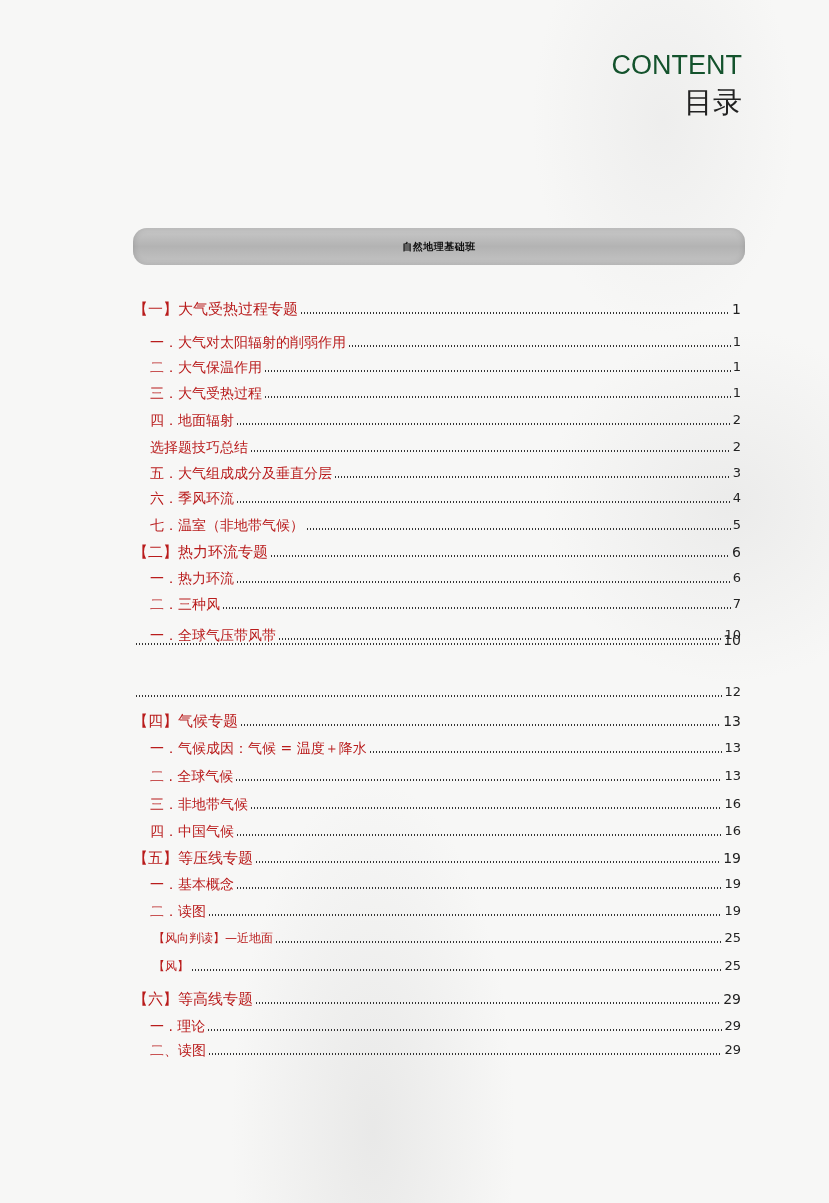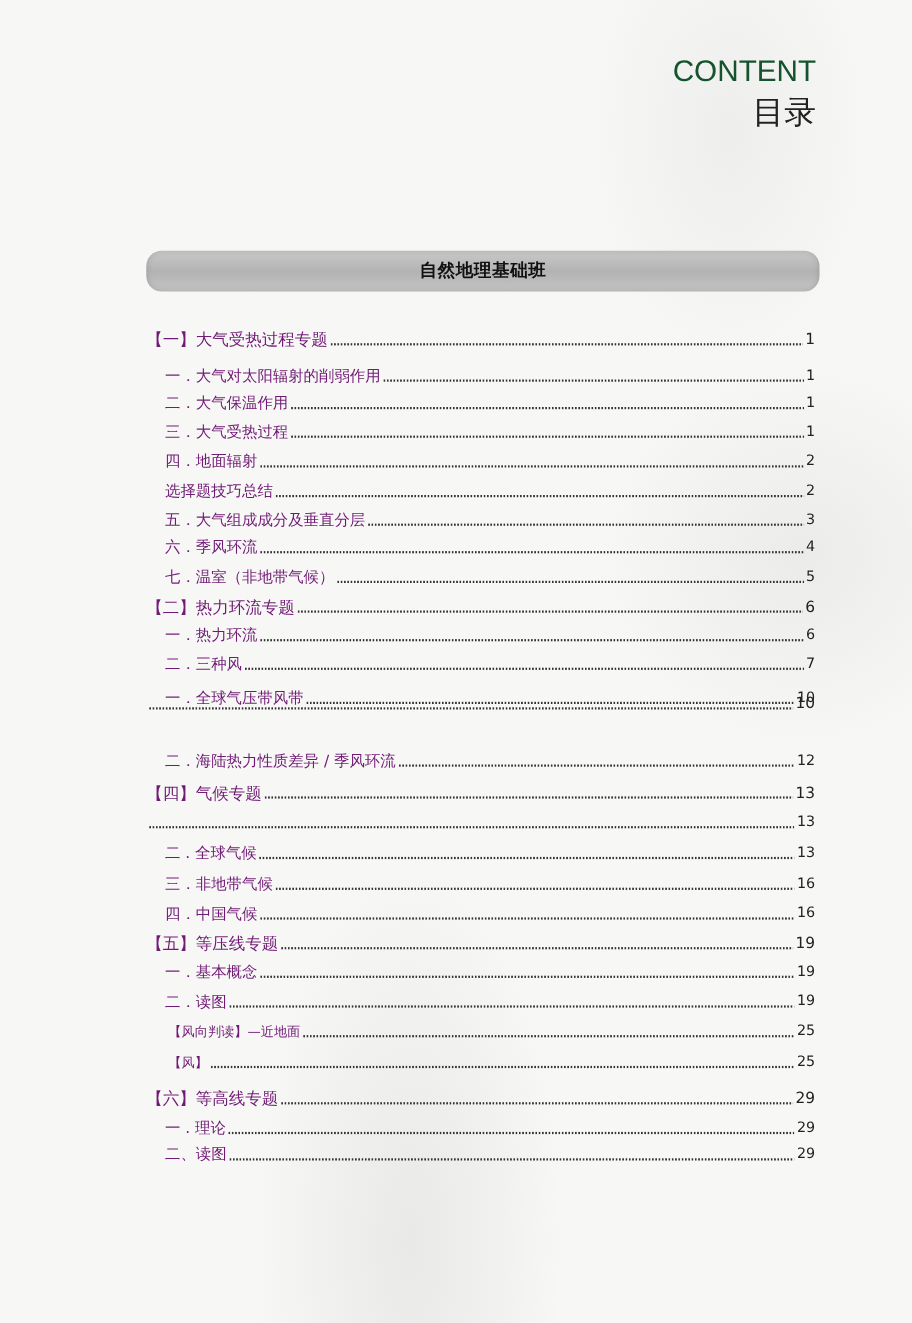--- a/index.html
+++ b/index.html
@@ -26,30 +26,30 @@
     position: absolute; right: 87px; top: 83px;
     font-size: 29px; color: #222;
   }
   .banner {
     position: absolute; left: 133px; top: 228px; width: 612px; height: 37px;
     border-radius: 14px;
     background: linear-gradient(180deg, #c9c9c9 0%, #b3b3b3 50%, #c4c4c4 100%);
     box-shadow: inset 0 0 6px rgba(0,0,0,0.15);
     display: flex; align-items: center; justify-content: center;
   }
-  .banner-title { font-size: 16px; font-weight: bold; color: #111; letter-spacing: 0.5px; }
+  .banner-title { font-size: 10px; font-weight: bold; color: #111; letter-spacing: 0.5px; }
   .toc { position: absolute; left: 133px; top: 0; width: 608px; }
   .row {
     position: absolute; left: 0; width: 608px; height: 22px;
     display: flex; align-items: flex-end;
   }
   .row.sub .label { padding-left: 17px; font-size: 14px; }
   .row.sub2 .label { padding-left: 20px; font-size: 12px; }
   .row.top .label { font-size: 15px; }
-  .label { white-space: nowrap; color: #701a75; line-height: 20px; }
+  .label { white-space: nowrap; color: #b91c1c; line-height: 20px; }
   .leader {
     flex: 1; margin: 0 2px 5px 2px; height: 2px;
     background-image: radial-gradient(circle, #333 0.8px, transparent 1px);
     background-size: 3px 2px; background-repeat: repeat-x;
   }
   .page { font-size: 13px; color: #222; line-height: 20px; min-width: 8px; text-align: right; }
   .row.top .page { font-size: 14px; }
 </style>
 </head>
 <body>
@@ -127,30 +127,30 @@
   <div class="row top" style="top:628px">
       <span class="leader"></span>
       <span class="page">10</span>
     </div>
   <div class="row sub" style="top:623px">
       <span class="label">一．全球气压带风带</span>
       <span class="leader"></span>
       <span class="page">10</span>
     </div>
   <div class="row sub" style="top:680px">
-      <span class="label">二．海陆热力性质差异 / 季风环流</span>
       <span class="leader"></span>
       <span class="page">12</span>
     </div>
   <div class="row top" style="top:709px">
       <span class="label">【四】气候专题</span>
       <span class="leader"></span>
       <span class="page">13</span>
     </div>
   <div class="row sub" style="top:736px">
+      <span class="label">一．气候成因：气候 = 温度＋降水</span>
       <span class="leader"></span>
       <span class="page">13</span>
     </div>
   <div class="row sub" style="top:764px">
       <span class="label">二 . 全球气候</span>
       <span class="leader"></span>
       <span class="page">13</span>
     </div>
   <div class="row sub" style="top:792px">
       <span class="label">三．非地带气候</span>

